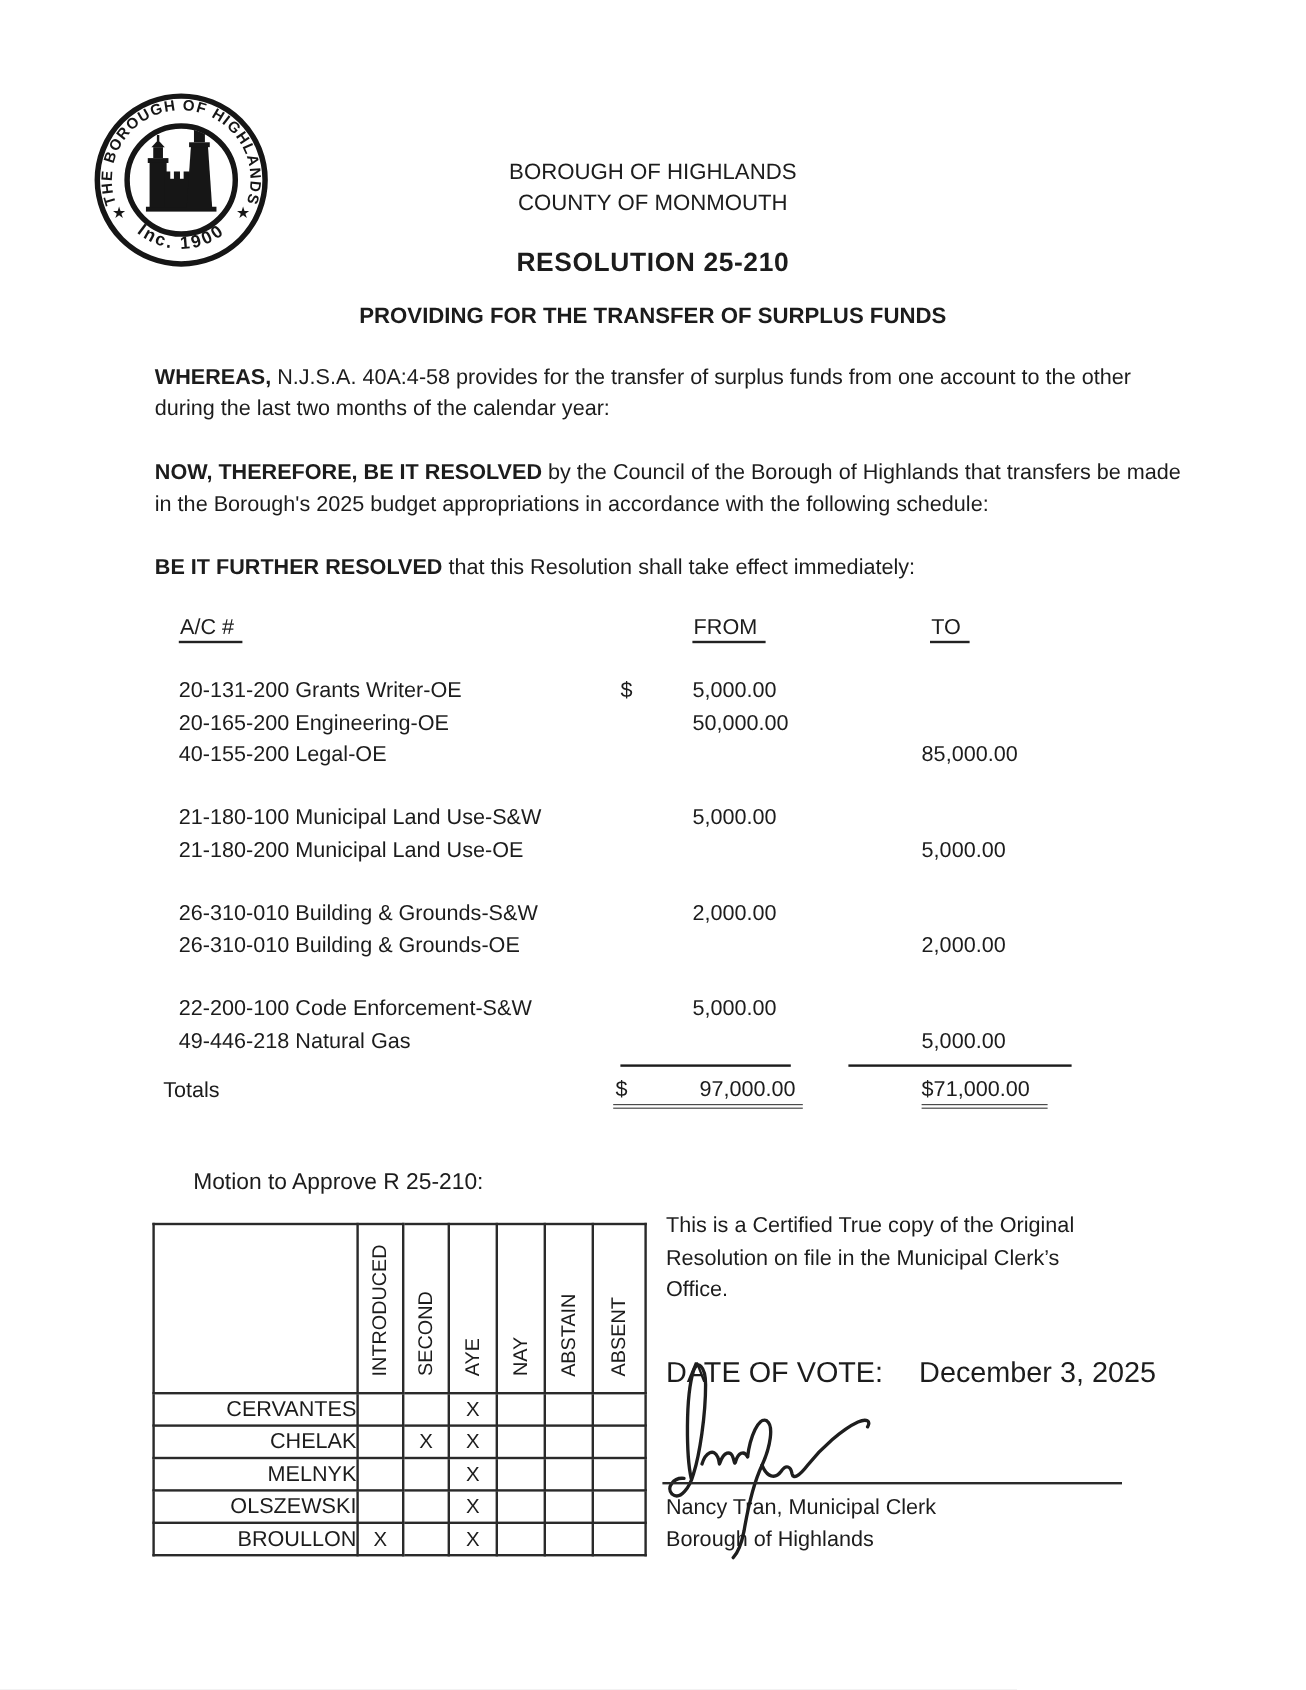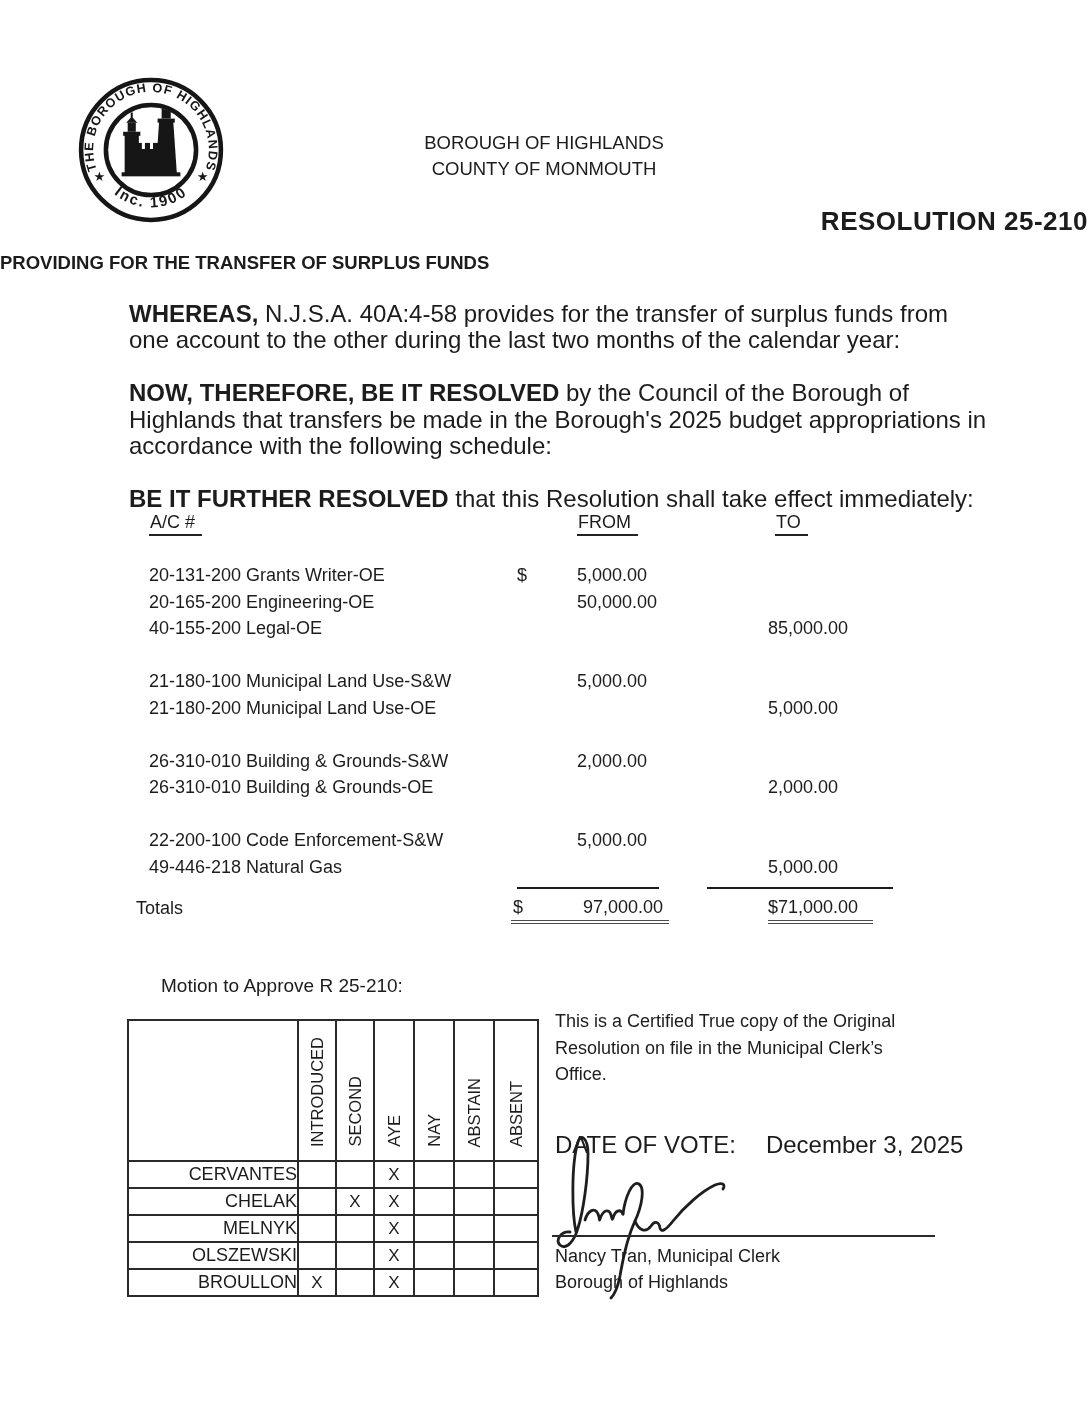--- a/index.html
+++ b/index.html
@@ -18,29 +18,29 @@
   
   .seal { position: absolute; left: 74px; top: 76px; width: 154px; height: 148px; }
 
   
   .doc-header {
     position: absolute; left: 0; top: 130px; width: 100%;
     text-align: center; font-size: 18.5px; line-height: 26px;
   }
   .doc-title {
     position: absolute; left: 0; top: 206px; width: 100%;
-    text-align: right; font-size: 26px; font-weight: bold; letter-spacing: .5px;
+    text-align: center; font-size: 22px; font-weight: bold; letter-spacing: .5px;
   }
   .doc-subtitle {
     position: absolute; left: 0; top: 252px; width: 100%;
-    font-size: 18.5px; font-weight: bold;
-  }
-
-  
-  .paras { position: absolute; left: 129px; top: 301px; width: 858px; font-size: 24px; line-height: 26.4px; }
+    text-align: center; font-size: 18.5px; font-weight: bold;
+  }
+
+  
+  .paras { position: absolute; left: 129px; top: 301px; width: 858px; font-size: 18px; line-height: 26.4px; }
   .paras p + p { margin-top: 26.4px; }
 
   
   .schedule { position: absolute; left: 0; top: 512px; width: 1088px; font-size: 18px; }
   .s-row { position: relative; height: 26.5px; }
   .s-group { margin-top: 26.5px; }
   .s-acct   { position: absolute; left: 149px; white-space: nowrap; }
   .s-dollar { position: absolute; left: 517px; }
   .s-from   { position: absolute; left: 577px; white-space: nowrap; }
   .s-to     { position: absolute; left: 768px; white-space: nowrap; }

